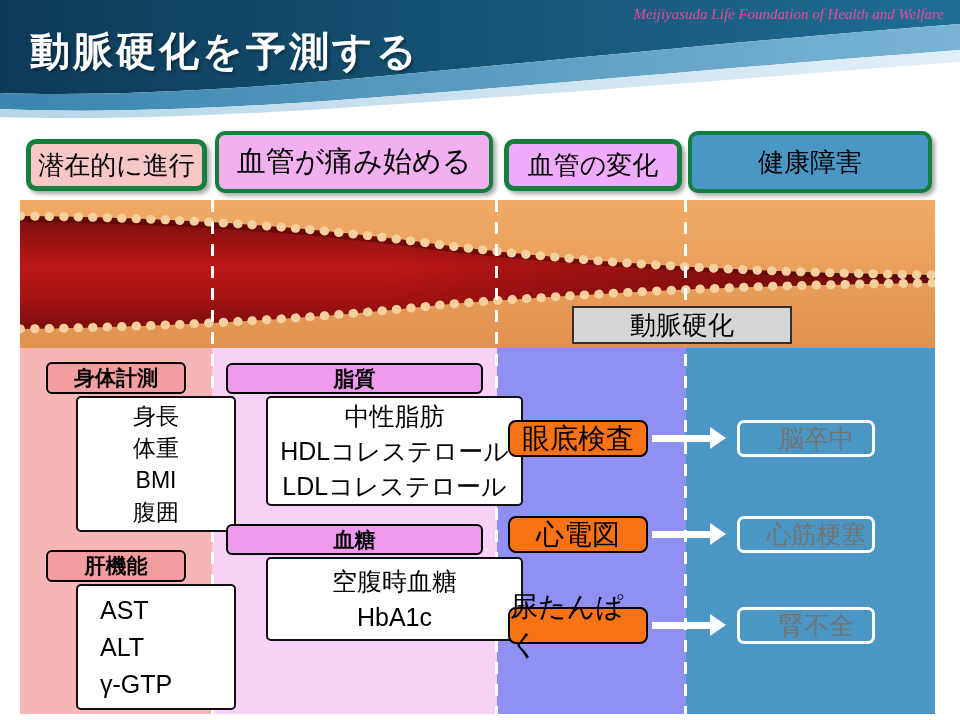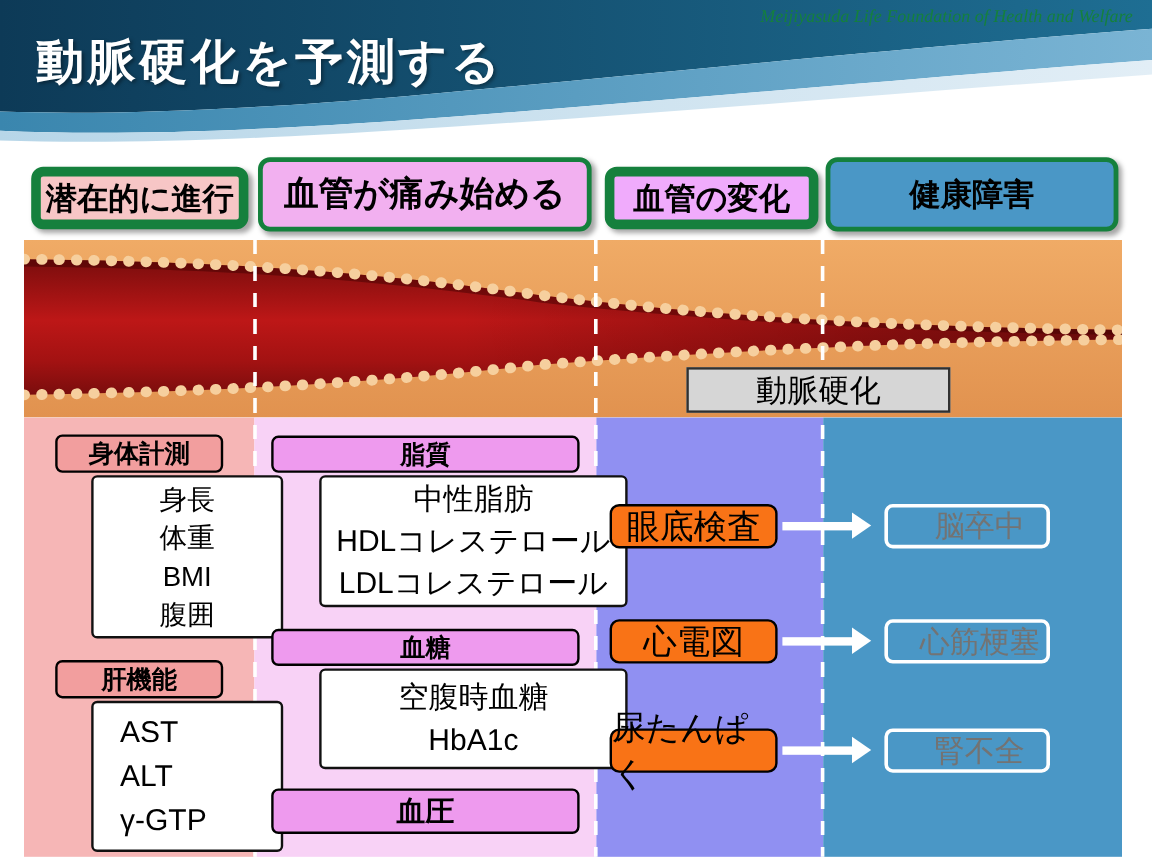--- a/index.html
+++ b/index.html
@@ -8,27 +8,27 @@
     position:relative; width:960px; height:720px; background:#fff; overflow:hidden;
     font-family:"Liberation Sans","DejaVu Sans",sans-serif; color:#000;
   }
   
   .header-svg { position:absolute; left:0; top:0; }
   .title {
     position:absolute; left:30px; top:24px; font-size:40px; font-weight:bold;
     color:#fff; letter-spacing:3px; text-shadow:2px 2px 3px rgba(0,0,0,.35);
   }
   .org {
-    position:absolute; right:16px; top:6px; color:#15803d; font-size:15px;
+    position:absolute; right:16px; top:6px; color:#ec4899; font-size:15px;
     font-family:"Liberation Serif","DejaVu Serif",serif; font-style:italic;
   }
   
   .stage {
     position:absolute; display:flex; align-items:center; justify-content:center;
-    border:8px solid #15803d; border-radius:10px; font-weight:bold;
+    border:5px solid #15803d; border-radius:10px; font-weight:normal;
     box-shadow:3px 3px 4px rgba(0,0,0,.35);
   }
   .s1 { left:26px;  top:139px; width:181px; height:52px; background:#f7c6c6; font-size:26px; }
   .s2 { left:215px; top:131px; width:278px; height:62px; background:#f2b0f0; font-size:29px; border-width:4px; }
   .s3 { left:504px; top:139px; width:178px; height:52px; background:#f0abfc; font-size:26px; }
   .s4 { left:688px; top:131px; width:244px; height:62px; background:#4a97c6; font-size:26px; border-width:4px; }
   
   .vesselband { position:absolute; left:20px; top:200px; width:915px; height:148px; }
   .vlabel {
     position:absolute; left:540px; top:306px; width:220px; height:38px;
@@ -193,23 +193,20 @@
     <div>HDLコレステロール</div>
     <div>LDLコレステロール</div>
   </div>
   <div class="subhead violet sh-sugar">
     <span>血糖</span>
   </div>
   <div class="wbox wb-sugar">
     <div>空腹時血糖</div>
     <div>HbA1c</div>
   </div>
-  <div class="subhead violet sh-bp">
-    <span>血圧</span>
-  </div>
 
   <div class="testbox t1">眼底検査</div>
   <div class="testbox t2">心電図</div>
   <div class="testbox t3">尿たんぱく</div>
 
   <div class="arrow a1"></div>
   <div class="arrow a2"></div>
   <div class="arrow a3"></div>
 
   <div class="outbox o1">脳卒中</div>

